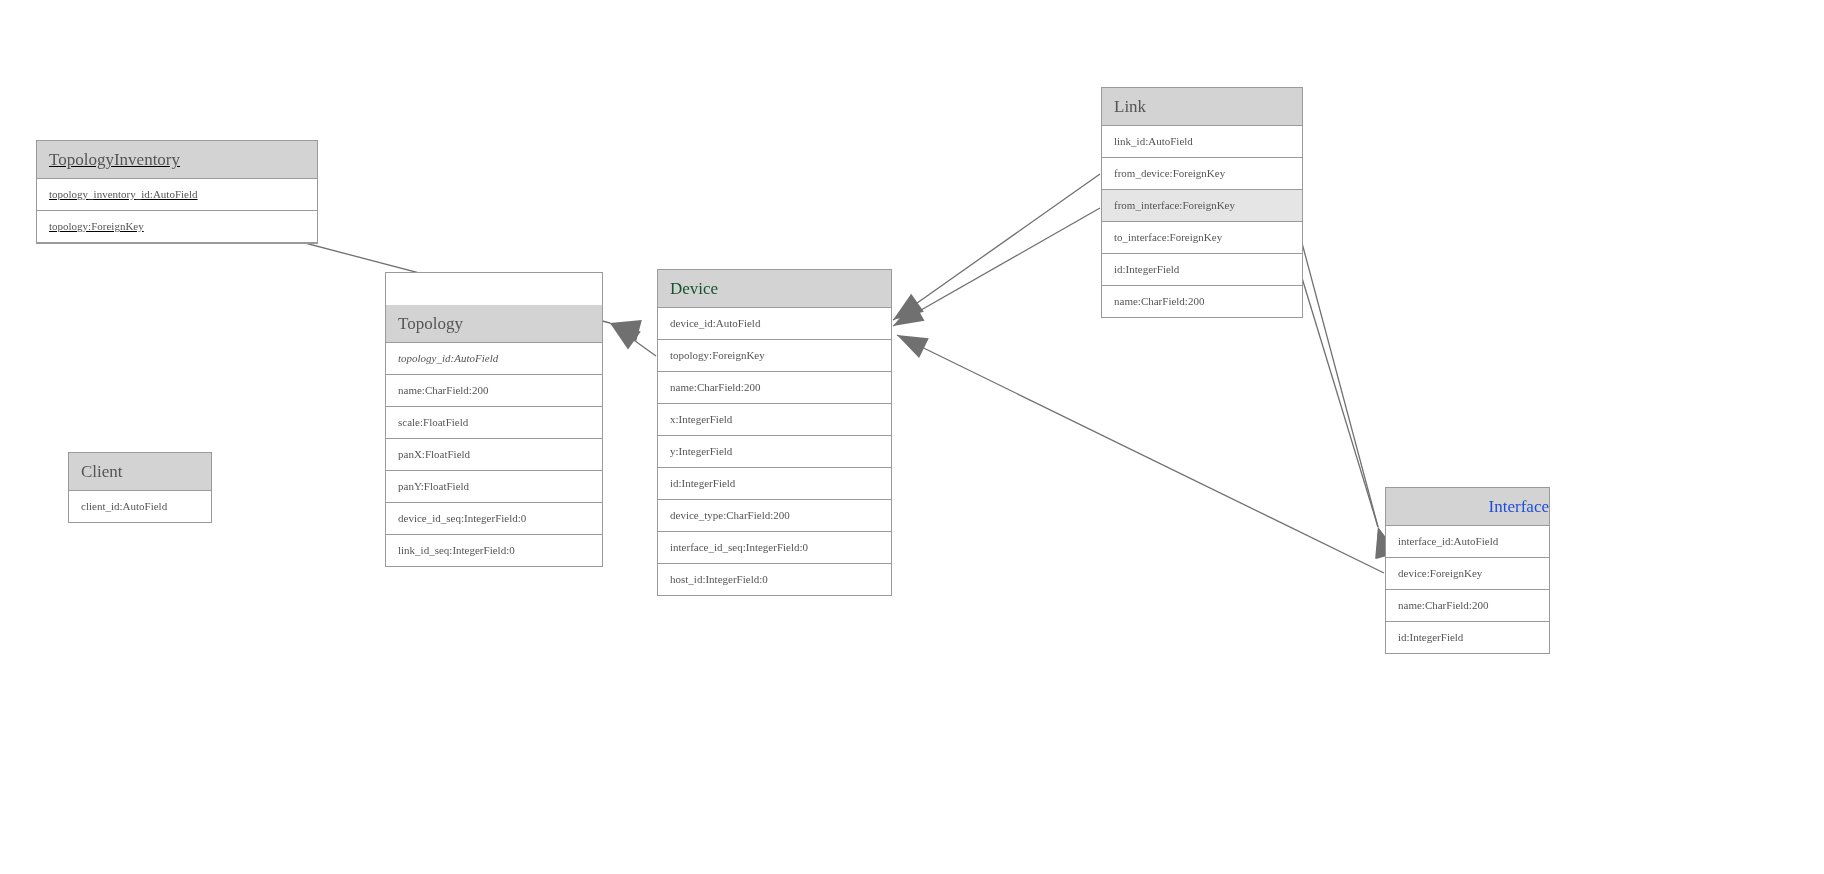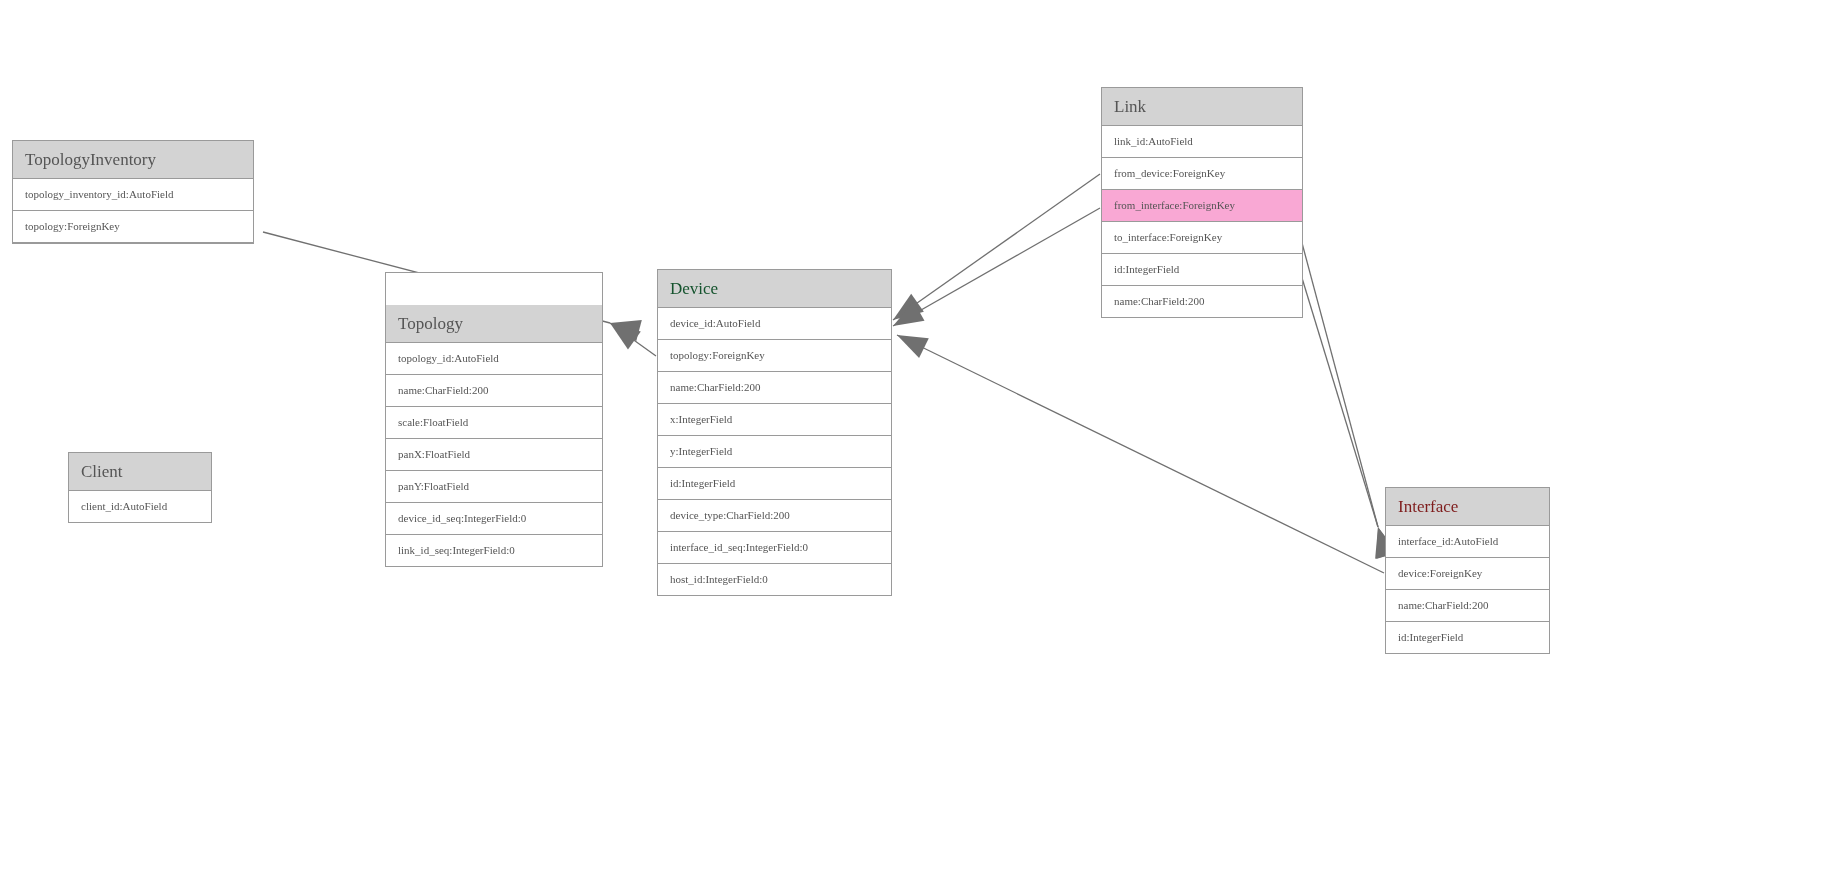--- a/index.html
+++ b/index.html
@@ -85,32 +85,32 @@
         <path d="M 1302 243 L 1378 527" stroke="#707070" stroke-width="1.3" fill="none"></path>
         <polygon points="0,0 -30,-11 -30,11" fill="#707070" transform="translate(1378,527) rotate(255)"></polygon>
       </g>
       <g>
         <path d="M 1302 278 L 1378 527" stroke="#707070" stroke-width="1.3" fill="none"></path>
         <polygon points="0,0 -30,-11 -30,11" fill="#707070" transform="translate(1378,527) rotate(253)"></polygon>
       </g>
     </svg>
 
   <div id="entity-layer">
-      <div class="entity" style="left: 12px; top: 140px; width: 242px; border-color: rgb(154, 154, 154);">
+      <div class="entity" style="left: 36px; top: 140px; width: 282px; border-color: rgb(154, 154, 154); text-decoration: underline;">
         <div class="entity-title" style="background: rgb(211, 211, 211); border-bottom-color: rgb(154, 154, 154); color: rgb(85, 85, 85);">TopologyInventory</div>
         <div class="entity-field" style="border-bottom-color: rgb(154, 154, 154); color: rgb(85, 85, 85); background: rgb(255, 255, 255);">topology_inventory_id:AutoField</div>
         <div class="entity-field" style="border-bottom-color: rgb(154, 154, 154); color: rgb(85, 85, 85); background: rgb(255, 255, 255);">topology:ForeignKey</div>
       </div>
       <div class="entity" style="left: 68px; top: 452px; width: 144px; border-color: rgb(154, 154, 154);">
         <div class="entity-title" style="background: rgb(211, 211, 211); border-bottom-color: rgb(154, 154, 154); color: rgb(85, 85, 85);">Client</div>
         <div class="entity-field last" style="border-bottom-color: rgb(154, 154, 154); color: rgb(85, 85, 85); background: rgb(255, 255, 255);">client_id:AutoField</div>
       </div>
       <div class="entity" style="left: 385px; top: 272px; width: 218px; border-color: rgb(154, 154, 154);">
         <div class="entity-title" style="background: rgb(211, 211, 211); border-bottom-color: rgb(154, 154, 154); color: rgb(85, 85, 85); margin-top: 32px;">Topology</div>
-        <div class="entity-field" style="border-bottom-color: rgb(154, 154, 154); color: rgb(85, 85, 85); background: rgb(255, 255, 255);">topology_id:AutoField</div>
+        <div class="entity-field" style="border-bottom-color: rgb(154, 154, 154); color: rgb(85, 85, 85); background: rgb(255, 255, 255); font-style: italic;">topology_id:AutoField</div>
         <div class="entity-field" style="border-bottom-color: rgb(154, 154, 154); color: rgb(85, 85, 85); background: rgb(255, 255, 255);">name:CharField:200</div>
         <div class="entity-field" style="border-bottom-color: rgb(154, 154, 154); color: rgb(85, 85, 85); background: rgb(255, 255, 255);">scale:FloatField</div>
         <div class="entity-field" style="border-bottom-color: rgb(154, 154, 154); color: rgb(85, 85, 85); background: rgb(255, 255, 255);">panX:FloatField</div>
         <div class="entity-field" style="border-bottom-color: rgb(154, 154, 154); color: rgb(85, 85, 85); background: rgb(255, 255, 255);">panY:FloatField</div>
         <div class="entity-field" style="border-bottom-color: rgb(154, 154, 154); color: rgb(85, 85, 85); background: rgb(255, 255, 255);">device_id_seq:IntegerField:0</div>
         <div class="entity-field last" style="border-bottom-color: rgb(154, 154, 154); color: rgb(85, 85, 85); background: rgb(255, 255, 255);">link_id_seq:IntegerField:0</div>
       </div>
       <div class="entity" style="left: 657px; top: 269px; width: 235px; border-color: rgb(154, 154, 154);">
         <div class="entity-title" style="background: rgb(211, 211, 211); border-bottom-color: rgb(154, 154, 154); color: #14532d;">Device</div>
         <div class="entity-field" style="border-bottom-color: rgb(154, 154, 154); color: rgb(85, 85, 85); background: rgb(255, 255, 255);">device_id:AutoField</div>
@@ -120,27 +120,27 @@
         <div class="entity-field" style="border-bottom-color: rgb(154, 154, 154); color: rgb(85, 85, 85); background: rgb(255, 255, 255);">y:IntegerField</div>
         <div class="entity-field" style="border-bottom-color: rgb(154, 154, 154); color: rgb(85, 85, 85); background: rgb(255, 255, 255);">id:IntegerField</div>
         <div class="entity-field" style="border-bottom-color: rgb(154, 154, 154); color: rgb(85, 85, 85); background: rgb(255, 255, 255);">device_type:CharField:200</div>
         <div class="entity-field" style="border-bottom-color: rgb(154, 154, 154); color: rgb(85, 85, 85); background: rgb(255, 255, 255);">interface_id_seq:IntegerField:0</div>
         <div class="entity-field last" style="border-bottom-color: rgb(154, 154, 154); color: rgb(85, 85, 85); background: rgb(255, 255, 255);">host_id:IntegerField:0</div>
       </div>
       <div class="entity" style="left: 1101px; top: 87px; width: 202px; border-color: rgb(154, 154, 154);">
         <div class="entity-title" style="background: rgb(211, 211, 211); border-bottom-color: rgb(154, 154, 154); color: rgb(85, 85, 85);">Link</div>
         <div class="entity-field" style="border-bottom-color: rgb(154, 154, 154); color: rgb(85, 85, 85); background: rgb(255, 255, 255);">link_id:AutoField</div>
         <div class="entity-field" style="border-bottom-color: rgb(154, 154, 154); color: rgb(85, 85, 85); background: rgb(255, 255, 255);">from_device:ForeignKey</div>
-        <div class="entity-field" style="border-bottom-color: rgb(154, 154, 154); color: rgb(85, 85, 85); background: #f9a8d4;">from_interface:ForeignKey</div>
+        <div class="entity-field" style="border-bottom-color: rgb(154, 154, 154); color: rgb(85, 85, 85); background: #e5e5e5;">from_interface:ForeignKey</div>
         <div class="entity-field" style="border-bottom-color: rgb(154, 154, 154); color: rgb(85, 85, 85); background: rgb(255, 255, 255);">to_interface:ForeignKey</div>
         <div class="entity-field" style="border-bottom-color: rgb(154, 154, 154); color: rgb(85, 85, 85); background: rgb(255, 255, 255);">id:IntegerField</div>
         <div class="entity-field last" style="border-bottom-color: rgb(154, 154, 154); color: rgb(85, 85, 85); background: rgb(255, 255, 255);">name:CharField:200</div>
       </div>
       <div class="entity" style="left: 1385px; top: 487px; width: 165px; border-color: rgb(154, 154, 154);">
-        <div class="entity-title" style="background: rgb(211, 211, 211); border-bottom-color: rgb(154, 154, 154); color: #7f1d1d;">Interface</div>
+        <div class="entity-title" style="background: rgb(211, 211, 211); border-bottom-color: rgb(154, 154, 154); color: #1d4ed8; text-align: right;">Interface</div>
         <div class="entity-field" style="border-bottom-color: rgb(154, 154, 154); color: rgb(85, 85, 85); background: rgb(255, 255, 255);">interface_id:AutoField</div>
         <div class="entity-field" style="border-bottom-color: rgb(154, 154, 154); color: rgb(85, 85, 85); background: rgb(255, 255, 255);">device:ForeignKey</div>
         <div class="entity-field" style="border-bottom-color: rgb(154, 154, 154); color: rgb(85, 85, 85); background: rgb(255, 255, 255);">name:CharField:200</div>
         <div class="entity-field last" style="border-bottom-color: rgb(154, 154, 154); color: rgb(85, 85, 85); background: rgb(255, 255, 255);">id:IntegerField</div>
       </div>
     </div>
 
 </div>
 
 </body></html>

